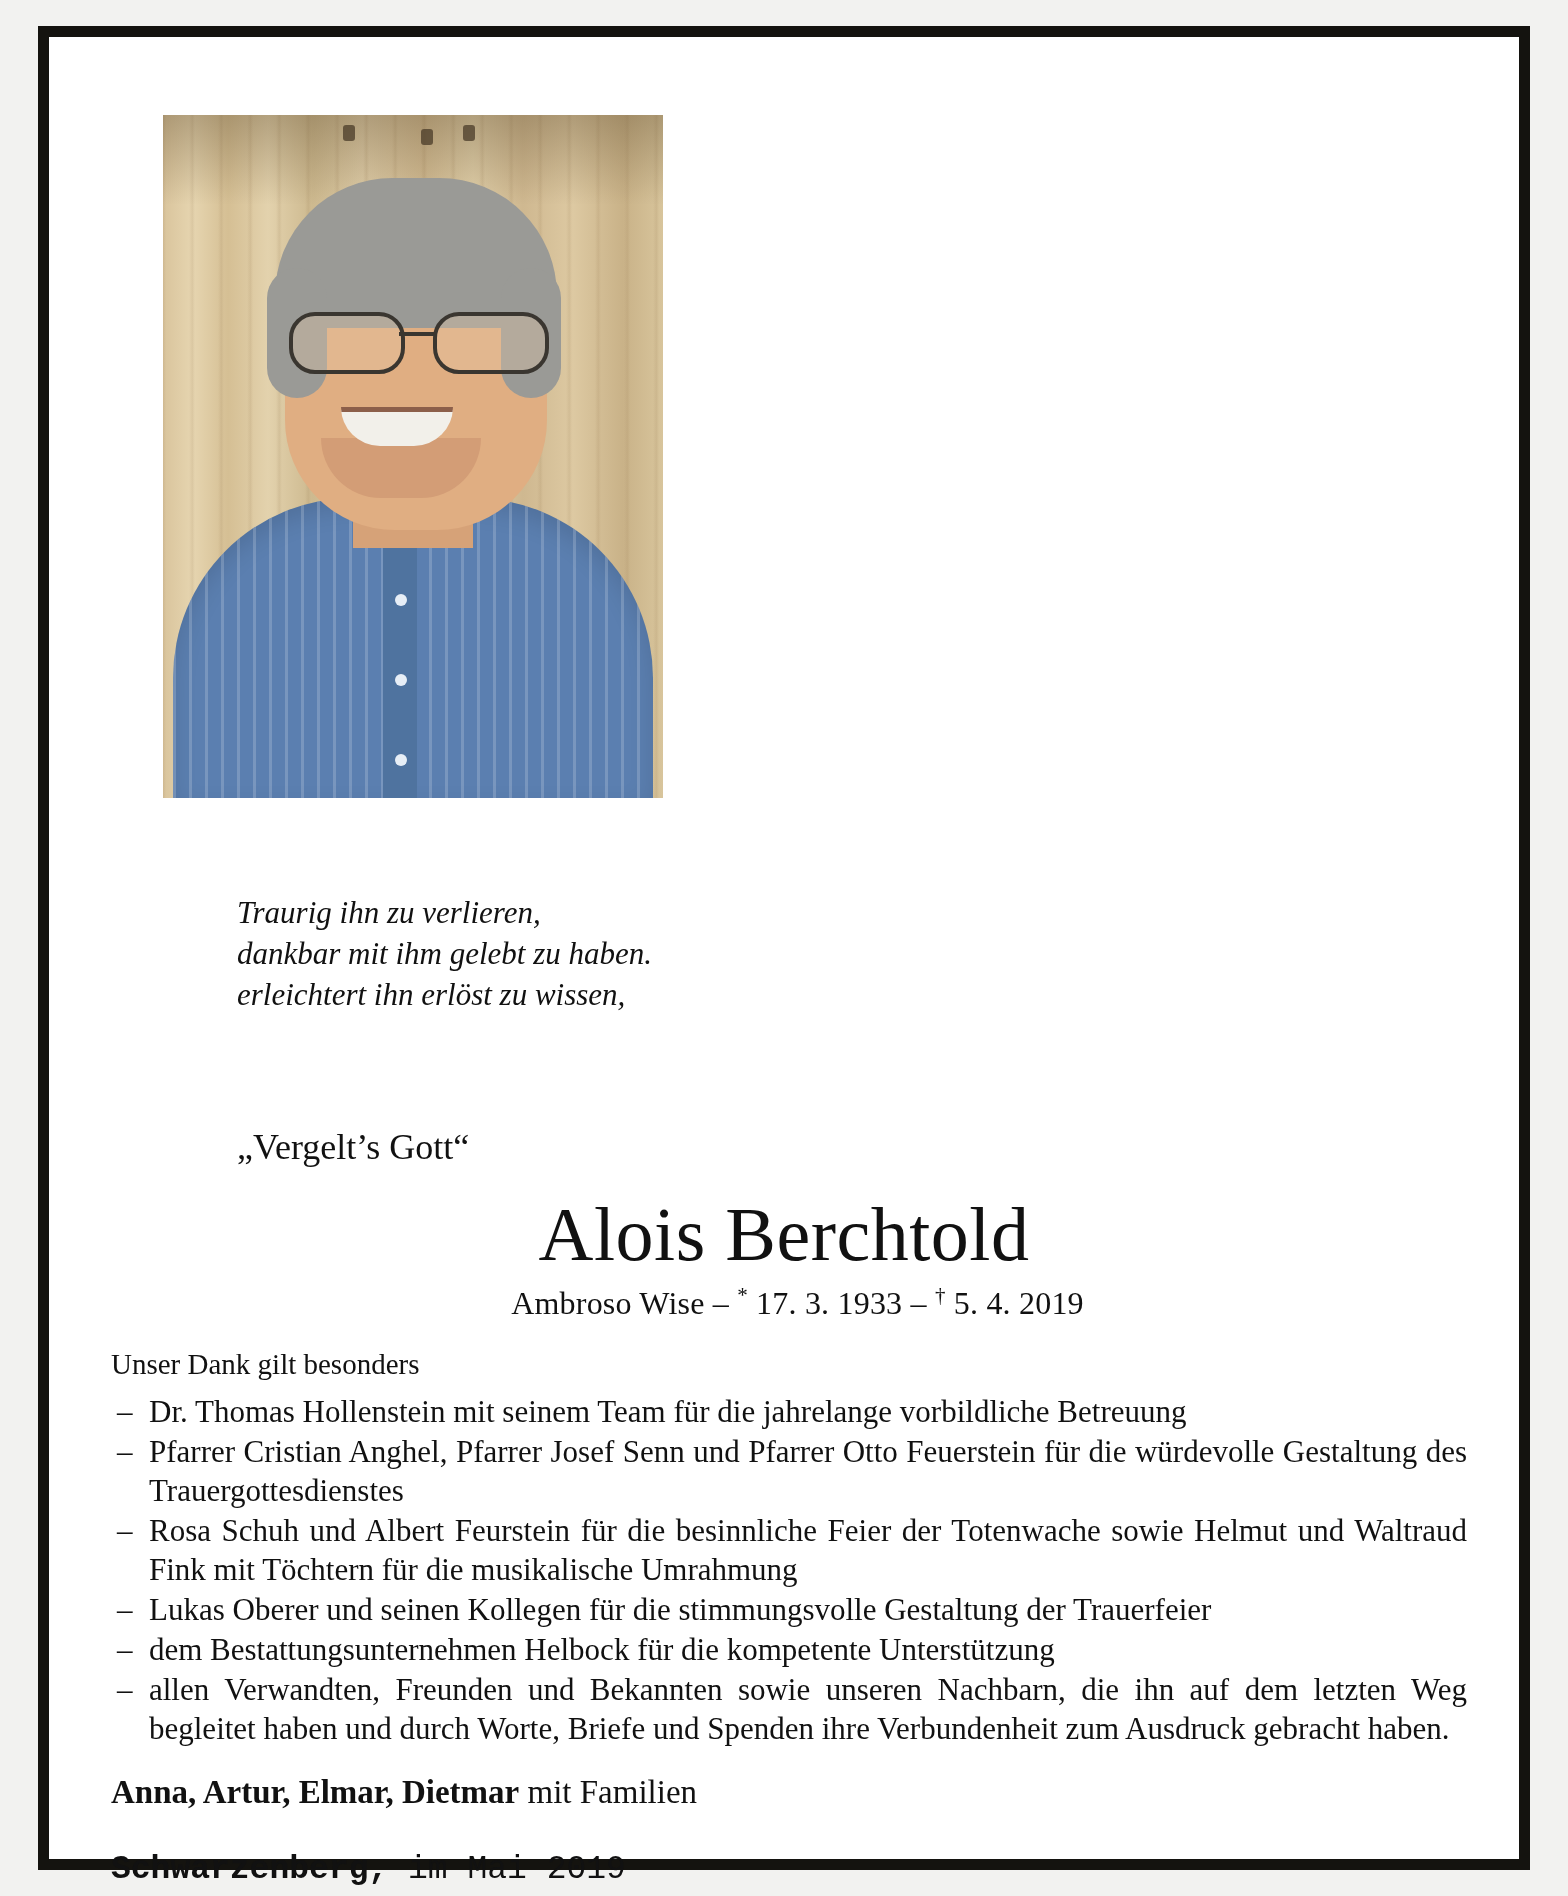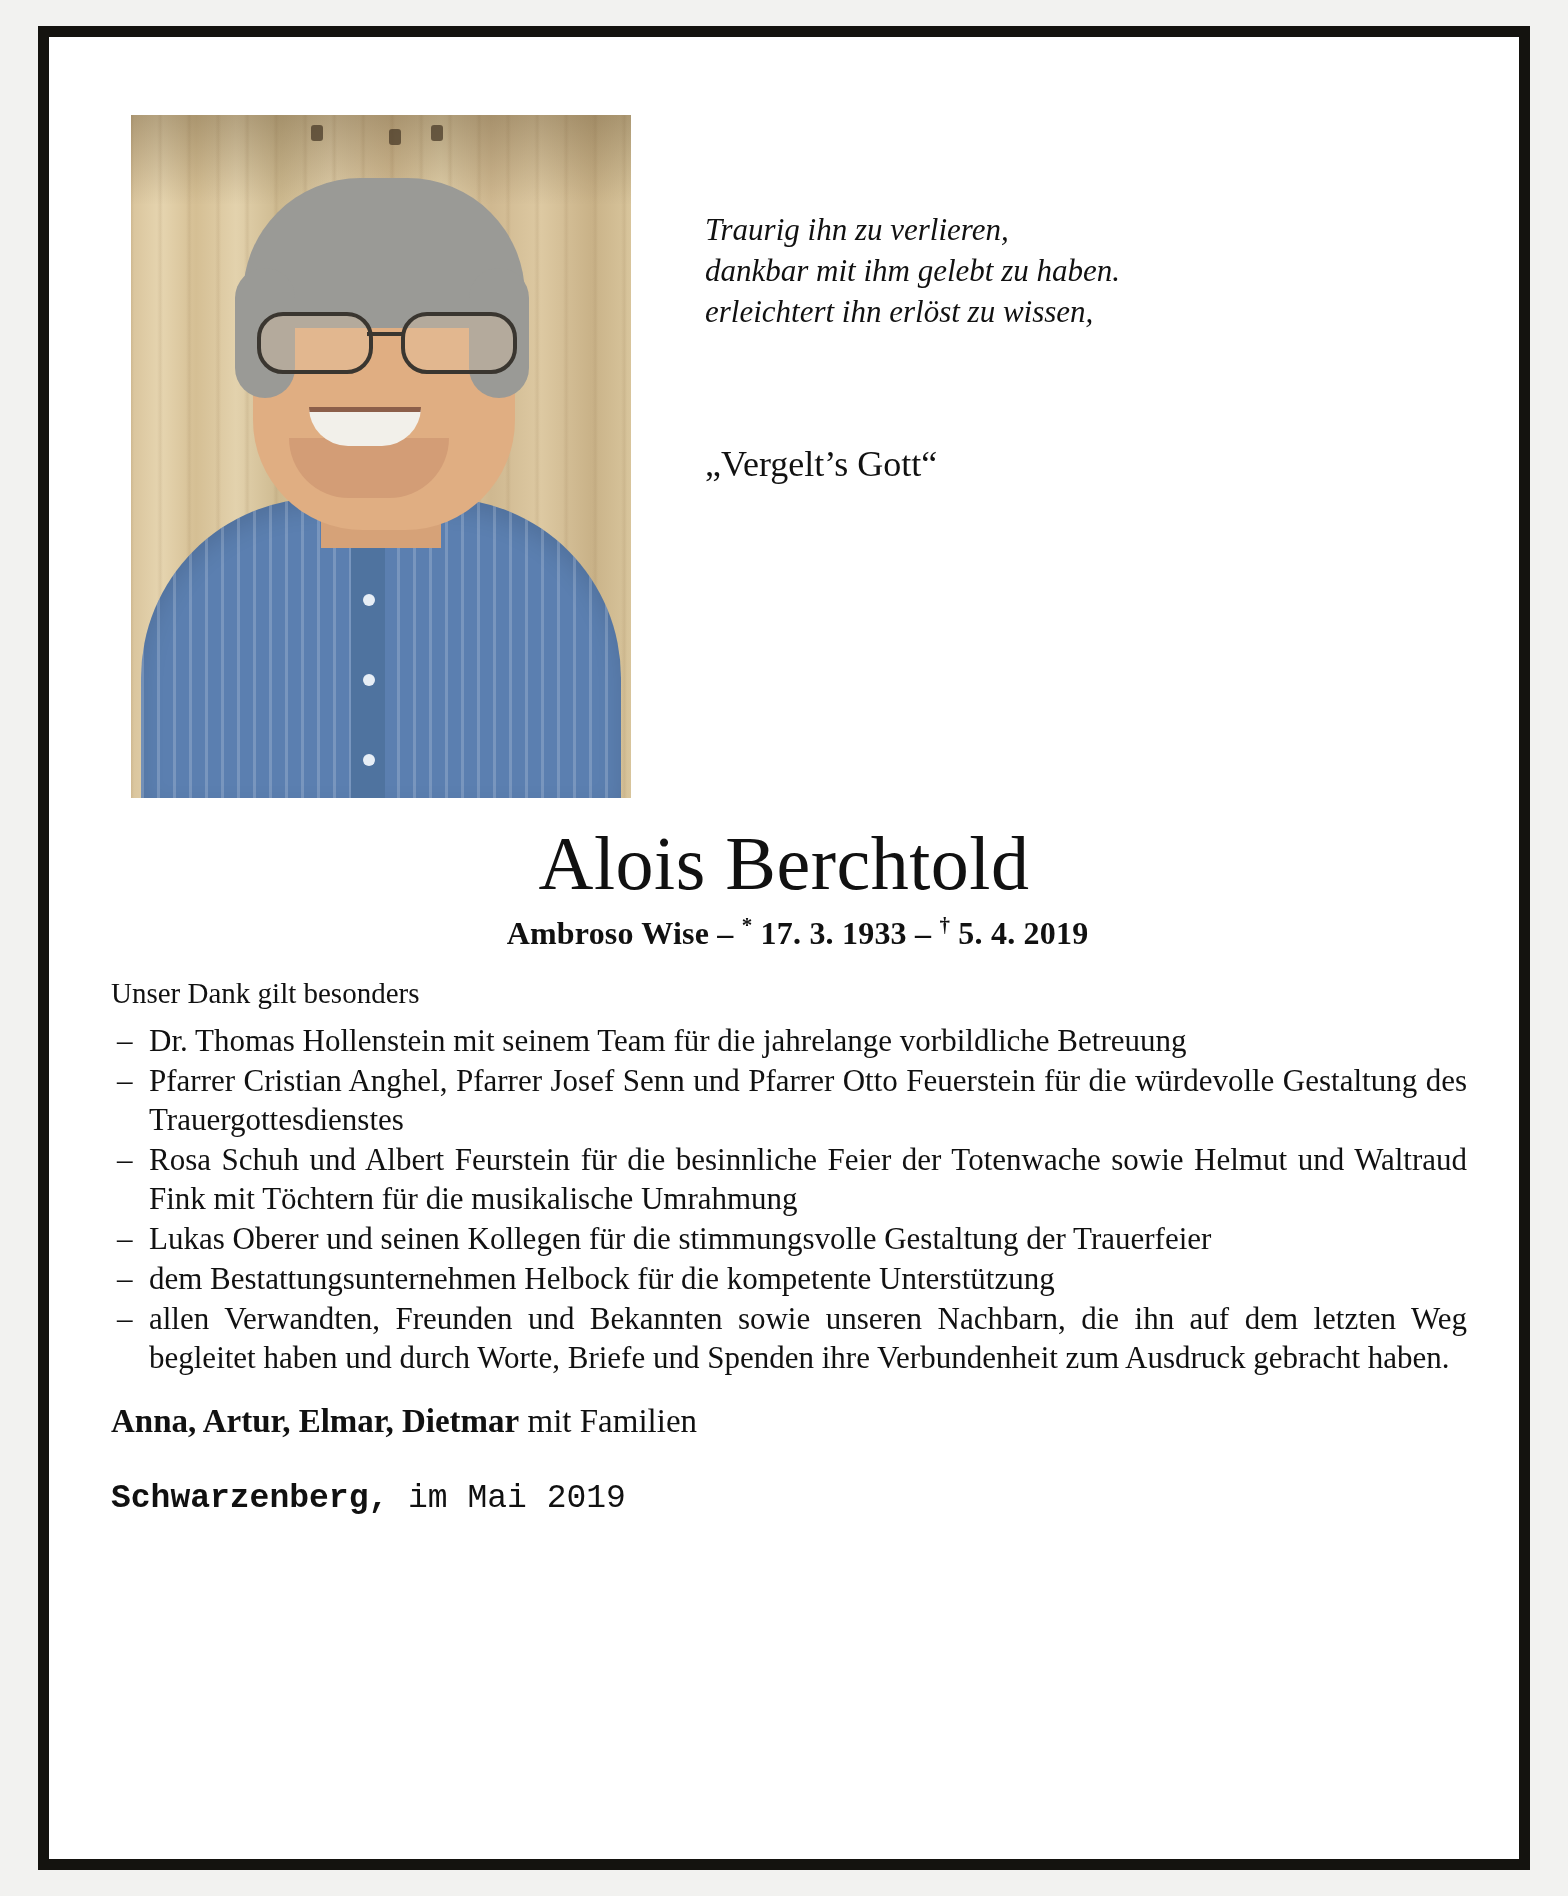--- a/index.html
+++ b/index.html
@@ -35,23 +35,25 @@
     position: relative;
     width: 100%;
     height: 100%;
     box-sizing: border-box;
     padding: 0;
   }
 
   
   .top {
     display: flex;
+    flex-direction: column;
     align-items: flex-start;
     padding: 78px 56px 0 82px;
     box-sizing: border-box;
+    margin-left: 32px;
   }
   .photo-wrap {
     width: 500px;
     flex: 0 0 500px;
   }
   .photo {
     position: relative;
     width: 500px;
     height: 683px;
     overflow: hidden;
@@ -275,21 +277,21 @@
     text-align: center;
   }
   .name {
     font-size: 76px;
     line-height: 1.02;
     letter-spacing: 0.5px;
   }
   .subname {
     margin-top: 10px;
     font-size: 32px;
-    font-weight: bold;
+    font-weight: normal;
     letter-spacing: 0.2px;
     padding-left: 27px;
   }
   .sup { font-size: 21px; vertical-align: super; }
 
   
   .body {
     padding: 24px 52px 0 62px;
     box-sizing: border-box;
   }

